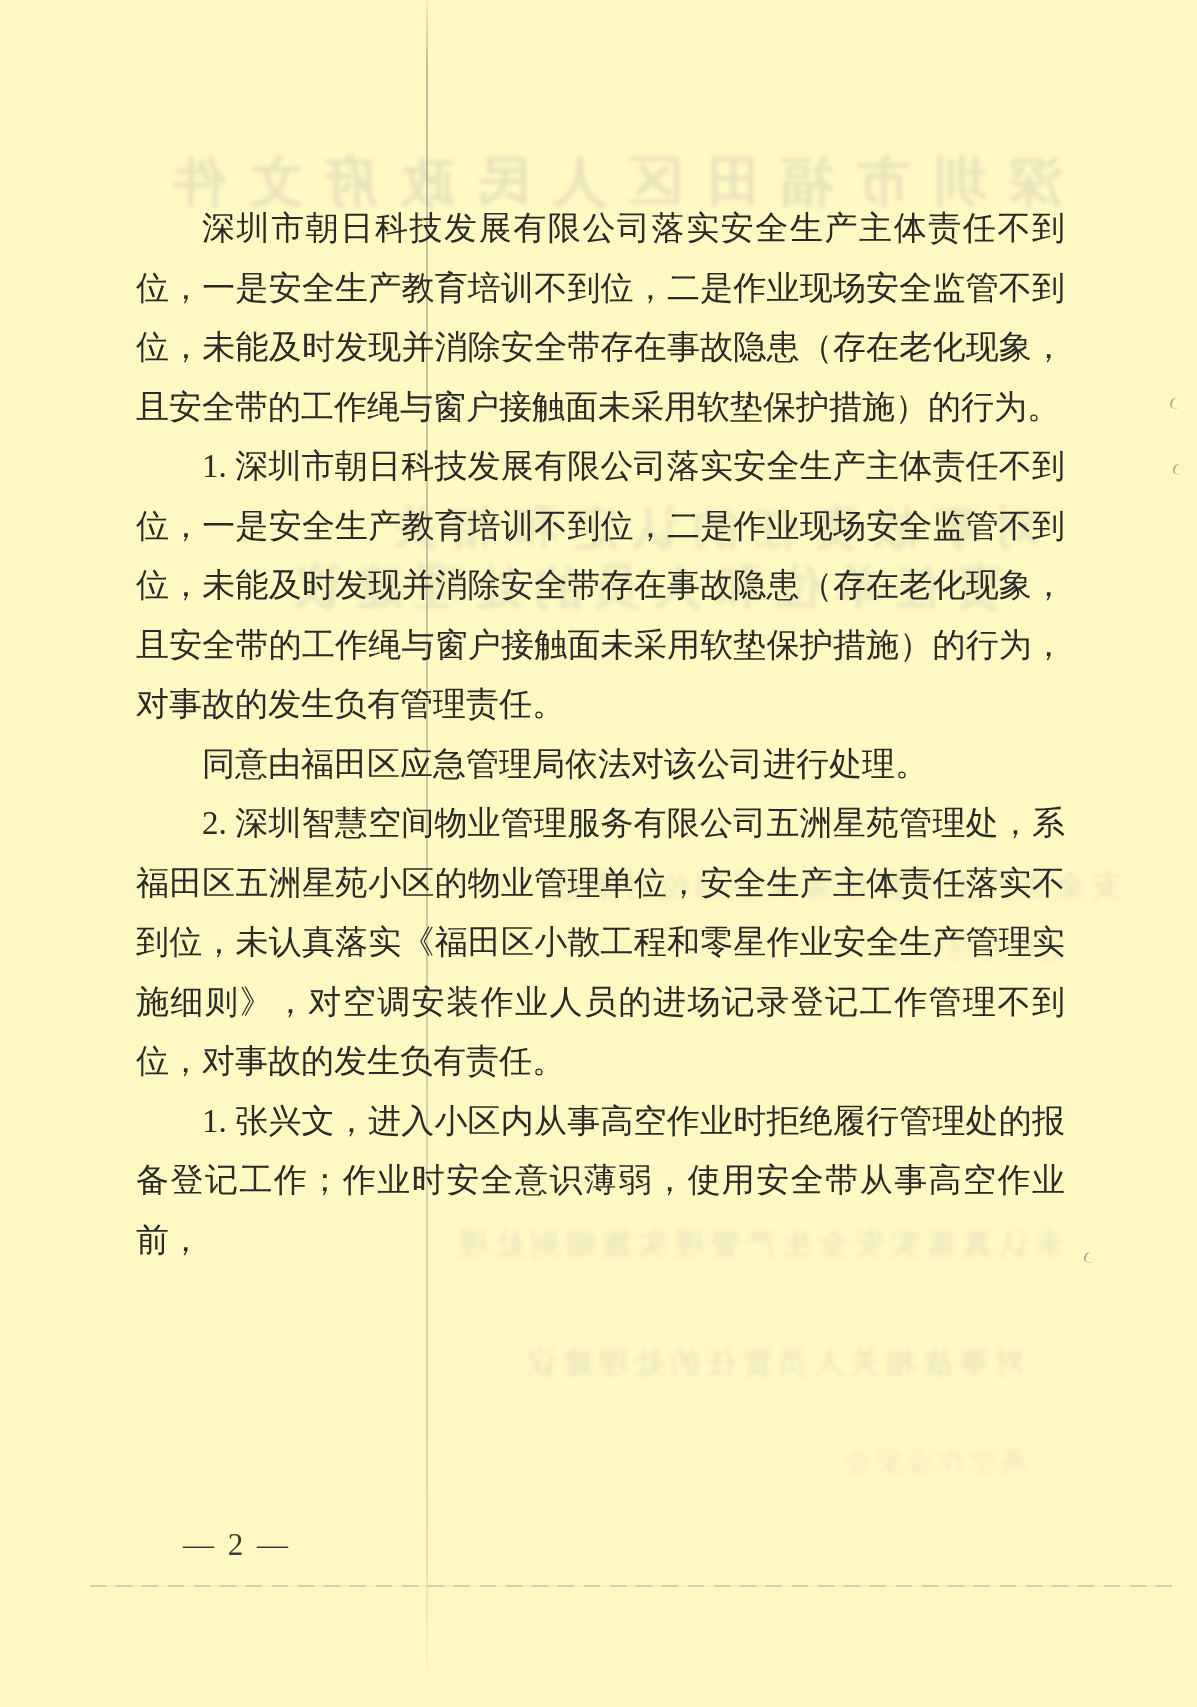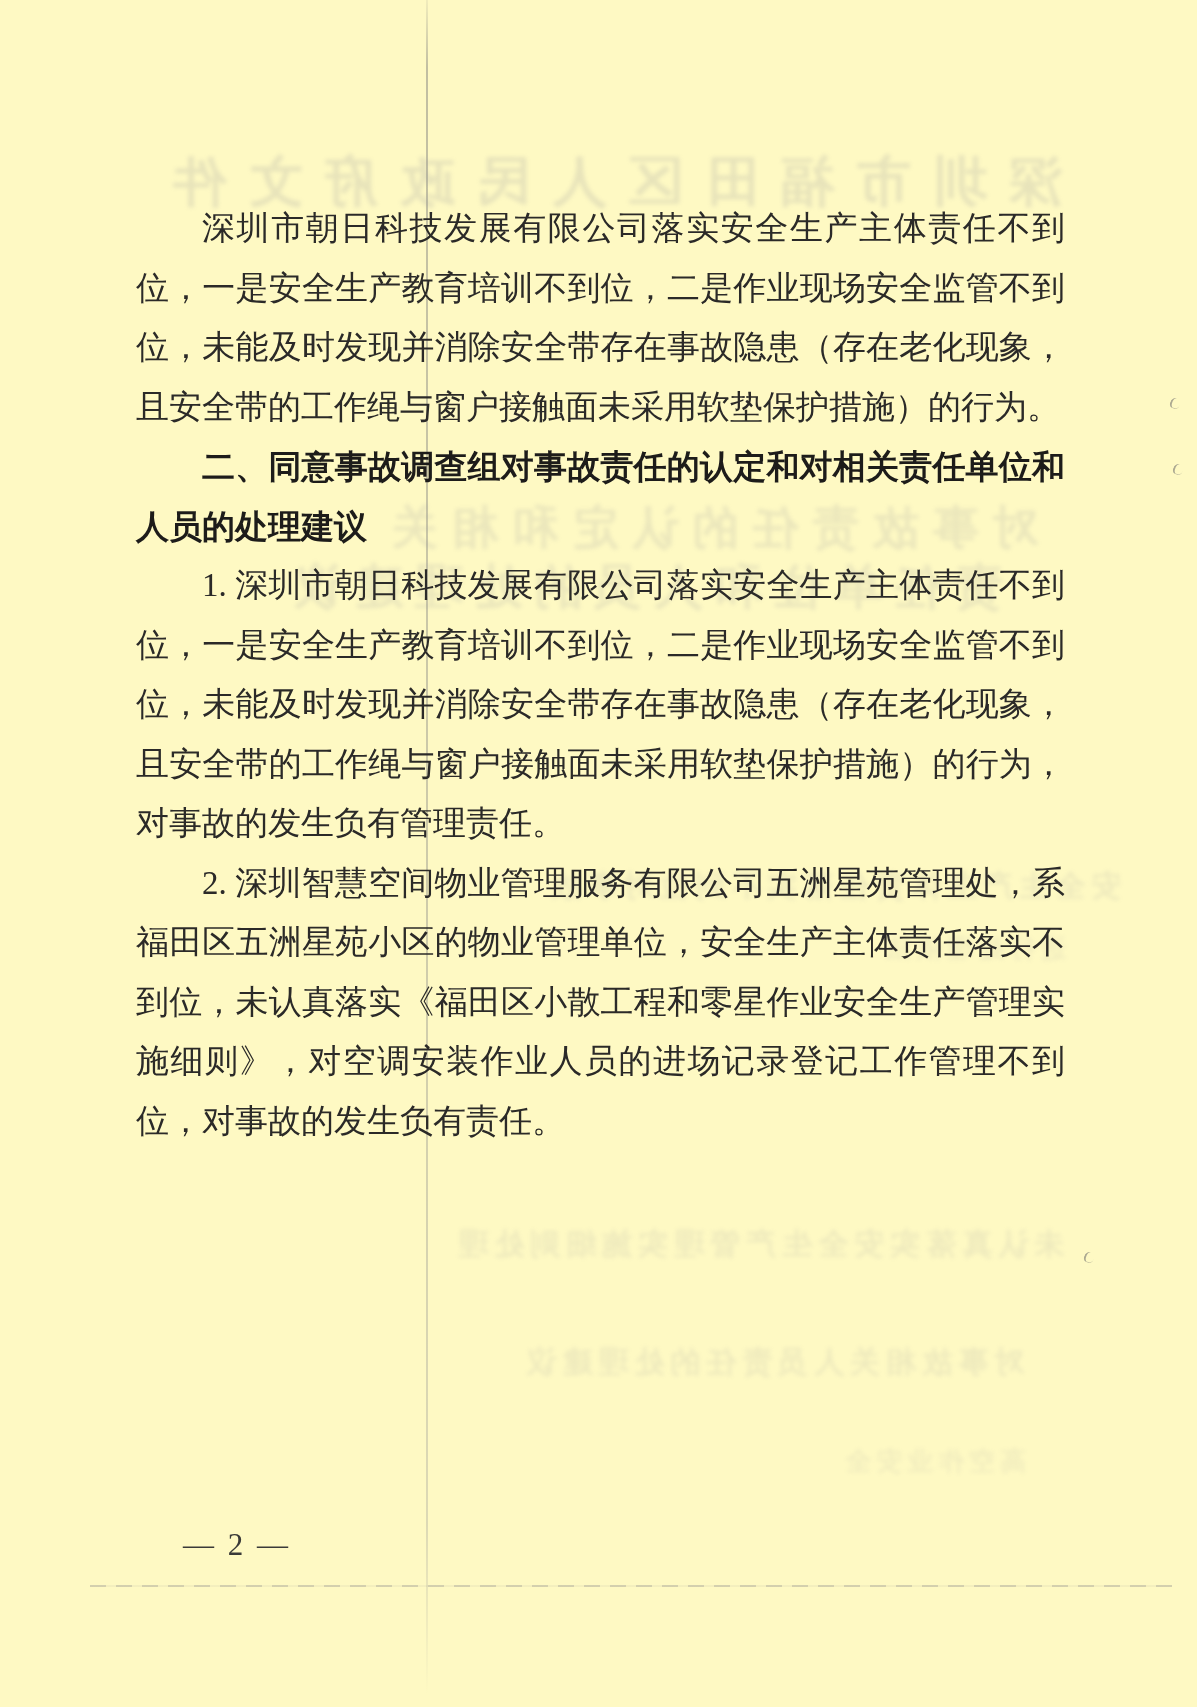--- a/index.html
+++ b/index.html
@@ -102,20 +102,21 @@
   <div class="ghost ghost-d">未认真落实安全生产管理实施细则处理</div>
   <div class="ghost ghost-e">对事故相关人员责任的处理建议</div>
   <div class="ghost ghost-f">高空作业安全</div>
 
   <div class="speck speck-1"></div>
   <div class="speck speck-2"></div>
   <div class="speck speck-3"></div>
 
   <main class="text-block">
     <p class="body">深圳市朝日科技发展有限公司落实安全生产主体责任不到位，一是安全生产教育培训不到位，二是作业现场安全监管不到位，未能及时发现并消除安全带存在事故隐患（存在老化现象，且安全带的工作绳与窗户接触面未采用软垫保护措施）的行为。</p>
-    <p class="heading">二、同意事故调查组对事故责任的认定和对相关责任单位和人员的处理建议</p>
     <p class="body">1. 深圳市朝日科技发展有限公司落实安全生产主体责任不到位，一是安全生产教育培训不到位，二是作业现场安全监管不到位，未能及时发现并消除安全带存在事故隐患（存在老化现象，且安全带的工作绳与窗户接触面未采用软垫保护措施）的行为，对事故的发生负有管理责任。</p>
+    <p class="body">同意由福田区应急管理局依法对该公司进行处理。</p>
     <p class="body">2. 深圳智慧空间物业管理服务有限公司五洲星苑管理处，系福田区五洲星苑小区的物业管理单位，安全生产主体责任落实不到位，未认真落实《福田区小散工程和零星作业安全生产管理实施细则》，对空调安装作业人员的进场记录登记工作管理不到位，对事故的发生负有责任。</p>
+    <p class="body">1. 张兴文，进入小区内从事高空作业时拒绝履行管理处的报备登记工作；作业时安全意识薄弱，使用安全带从事高空作业前，</p>
   </main>
 
   <div class="page-number">— 2 —</div>
 
 </div>
 
 </body></html>

